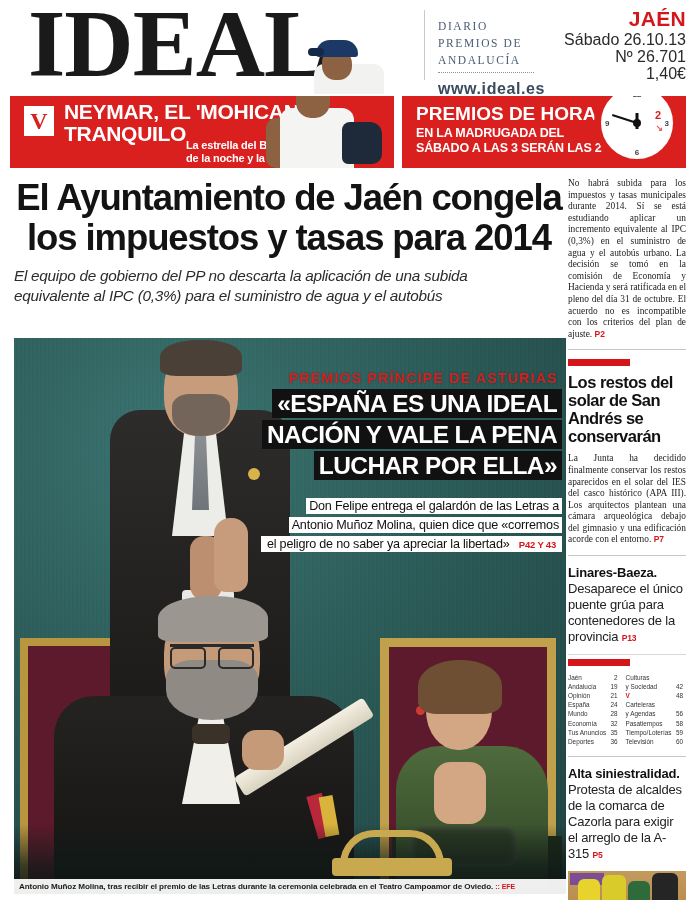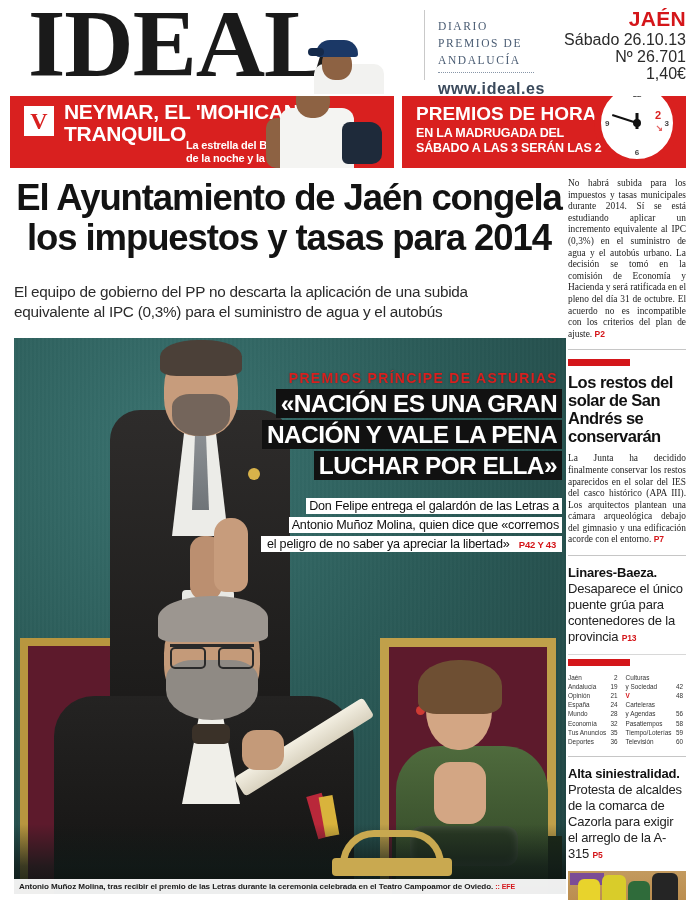--- a/index.html
+++ b/index.html
@@ -120,22 +120,23 @@
   .clock .arrow2 { position:absolute; right:12px; top:22px; color:#d9201f; font-weight:700; font-size:11px;}
   .clock .arrow3 { position:absolute; right:10px; top:36px; color:#d9201f; font-weight:700; font-size:9px; opacity:.7;}
 
   
   .lead { position:absolute; top: 178px; left: 14px; width: 550px; }
   .lead h1 {
     font-size: 36.5px; font-weight: 700; line-height: 40px;
     letter-spacing: -1.1px; color: #131313; text-align: center;
   }
   .lead .deck {
-    margin-top: 24px; font-size: 15.3px; line-height: 20px; color: #2b2b2b;
+    margin-top: 8px; font-size: 15.3px; line-height: 20px; color: #2b2b2b;
     letter-spacing: -.25px;
+    font-style: italic;
   }
 
   
   .rail { position:absolute; top: 178px; right: 10px; width: 118px; }
   .rail .divider { height:1px; background:#c6c6c6; margin: 9px 0; }
   .rail-body {
     font-family: "Liberation Serif", serif;
     font-size: 9.4px; line-height: 11.6px; text-align: justify; color:#1c1c1c;
   }
   .pg-ref { color:#d4161a; font-weight:700; font-size: 8.5px; font-family:"Liberation Sans",sans-serif;}
@@ -520,21 +521,21 @@
 
     <div class="foot-blur"></div>
     <div class="crown">
       <div class="crown-arc"></div>
       <div class="crown-band"></div>
     </div>
 
     <div class="kicker">PREMIOS PRÍNCIPE DE ASTURIAS</div>
 
     <div class="quote">
-      <span>«NACIÓN ES UNA GRAN</span><br>
+      <span>«ESPAÑA ES UNA IDEAL</span><br>
       <span>NACIÓN Y VALE LA PENA</span><br>
       <span>LUCHAR POR ELLA»</span>
     </div>
 
     <div class="quote-sub">
       <span>Don Felipe entrega el galardón de las Letras a</span><br>
       <span>Antonio Muñoz Molina, quien dice que «corremos</span><br>
       <span><span>el peligro de no saber ya apreciar la libertad»</span> <span class="pgr">P42 Y 43</span></span>
     </div>
 

